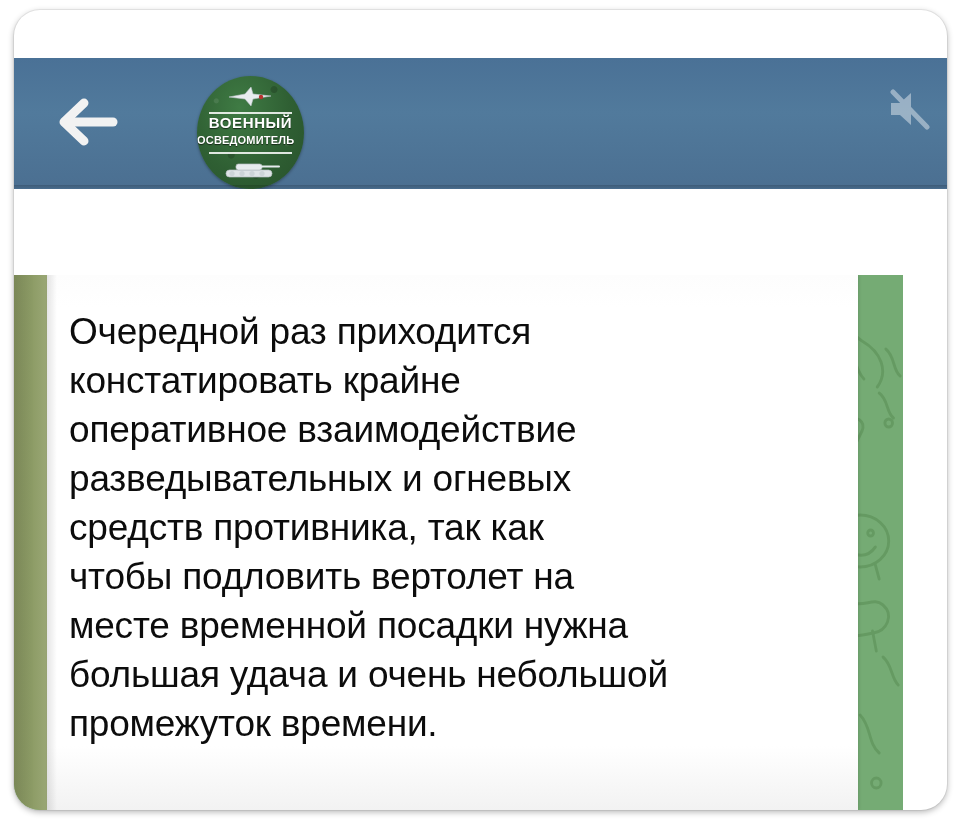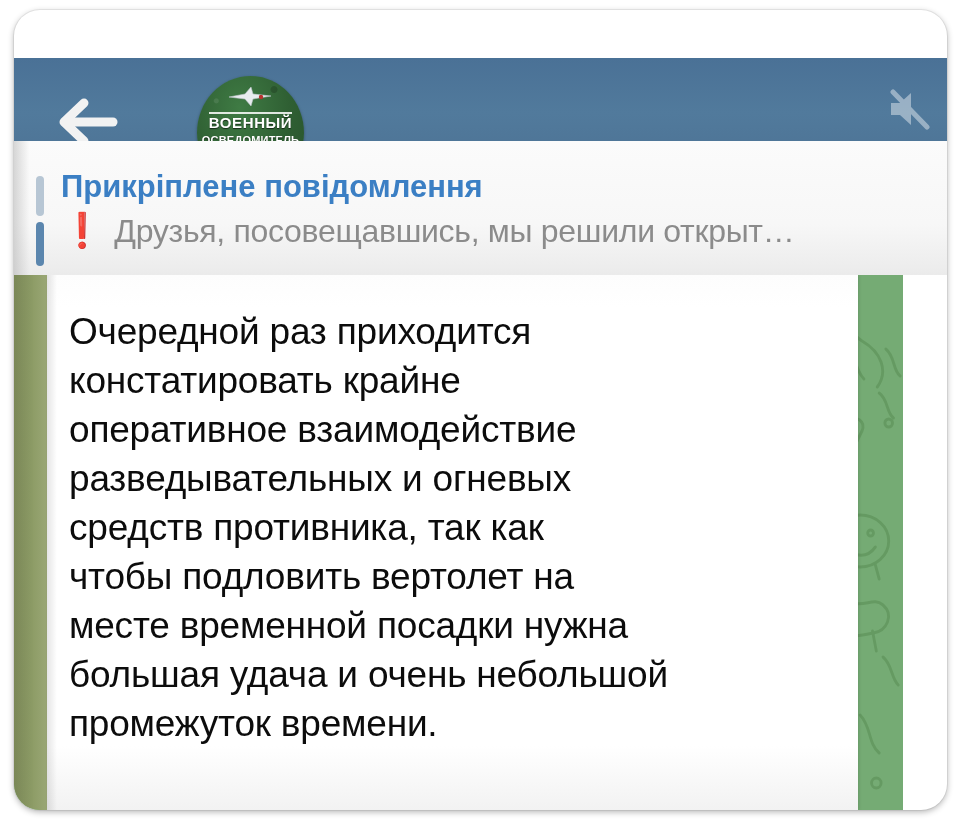--- a/index.html
+++ b/index.html
@@ -103,21 +103,20 @@
     color: #ffffff;
     font-size: 15px;
     font-weight: bold;
     letter-spacing: 0.6px;
     text-shadow: 0 1px 1px rgba(0,0,0,0.6);
   }
   .avatar .line2 {
     position: absolute;
     left: 0; right: 0;
     top: 58px;
-    text-align: center;
     color: #ffffff;
     font-size: 11px;
     font-weight: bold;
     letter-spacing: 0.2px;
     text-shadow: 0 1px 1px rgba(0,0,0,0.6);
   }
 
   #channel-title {
     position: absolute;
     left: 305px;
@@ -309,29 +308,20 @@
 
 
     <div class="mute-icon">
       <svg viewBox="0 0 48 46" width="48" height="46" aria-hidden="true">
         <path d="M6 17 H15 L26 7 V39 L15 29 H6 Z" fill="#ffffff"></path>
         <line x1="8" y1="6" x2="42" y2="41" stroke="#ffffff" stroke-width="5" stroke-linecap="round"></line>
       </svg>
     </div>
   </div>
 
-  <div id="pinned">
-    <div class="pin-bar seg-top"></div>
-    <div class="pin-bar seg-bottom"></div>
-    <div id="pinned-label">Прикріплене повідомлення</div>
-    <div id="pinned-excerpt-row">
-      <span class="bang">❗</span>
-      <span id="pinned-excerpt">Друзья, посовещавшись, мы решили открыт…</span>
-    </div>
-  </div>
 
   <div id="chat">
 
     <div id="wallpaper">
       <svg viewBox="0 0 933 535" preserveAspectRatio="none" aria-hidden="true">
         <g fill="none" stroke="#63985f" stroke-width="3" stroke-linecap="round" stroke-linejoin="round" opacity="0.85">
           <path d="M858 18 C880 32 872 56 890 66 C910 77 918 96 906 112"></path>
           <path d="M870 60 C884 74 880 92 892 104"></path>
           <path d="M844 95 C856 104 852 120 862 130 C874 142 870 160 858 170"></path>
           <circle cx="866" cy="84" r="4"></circle>

